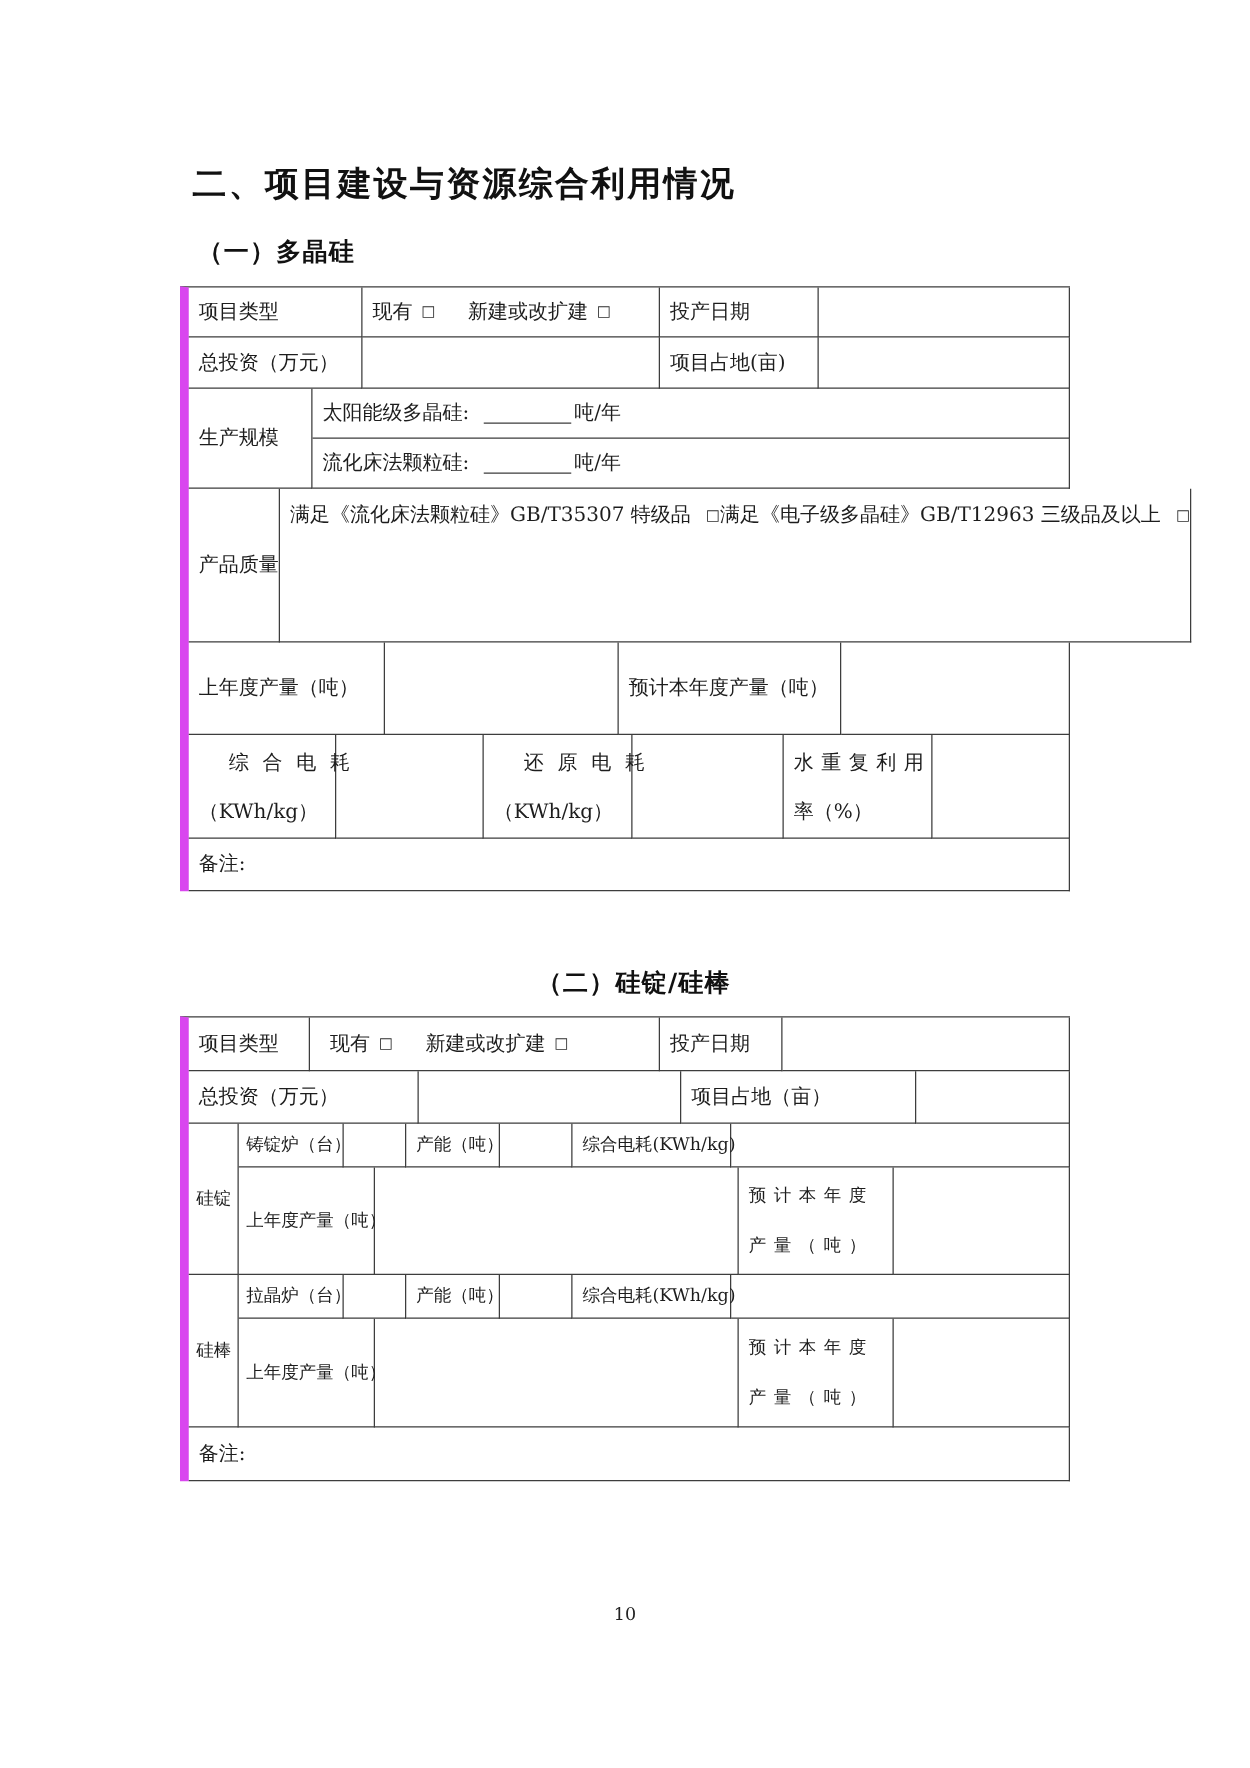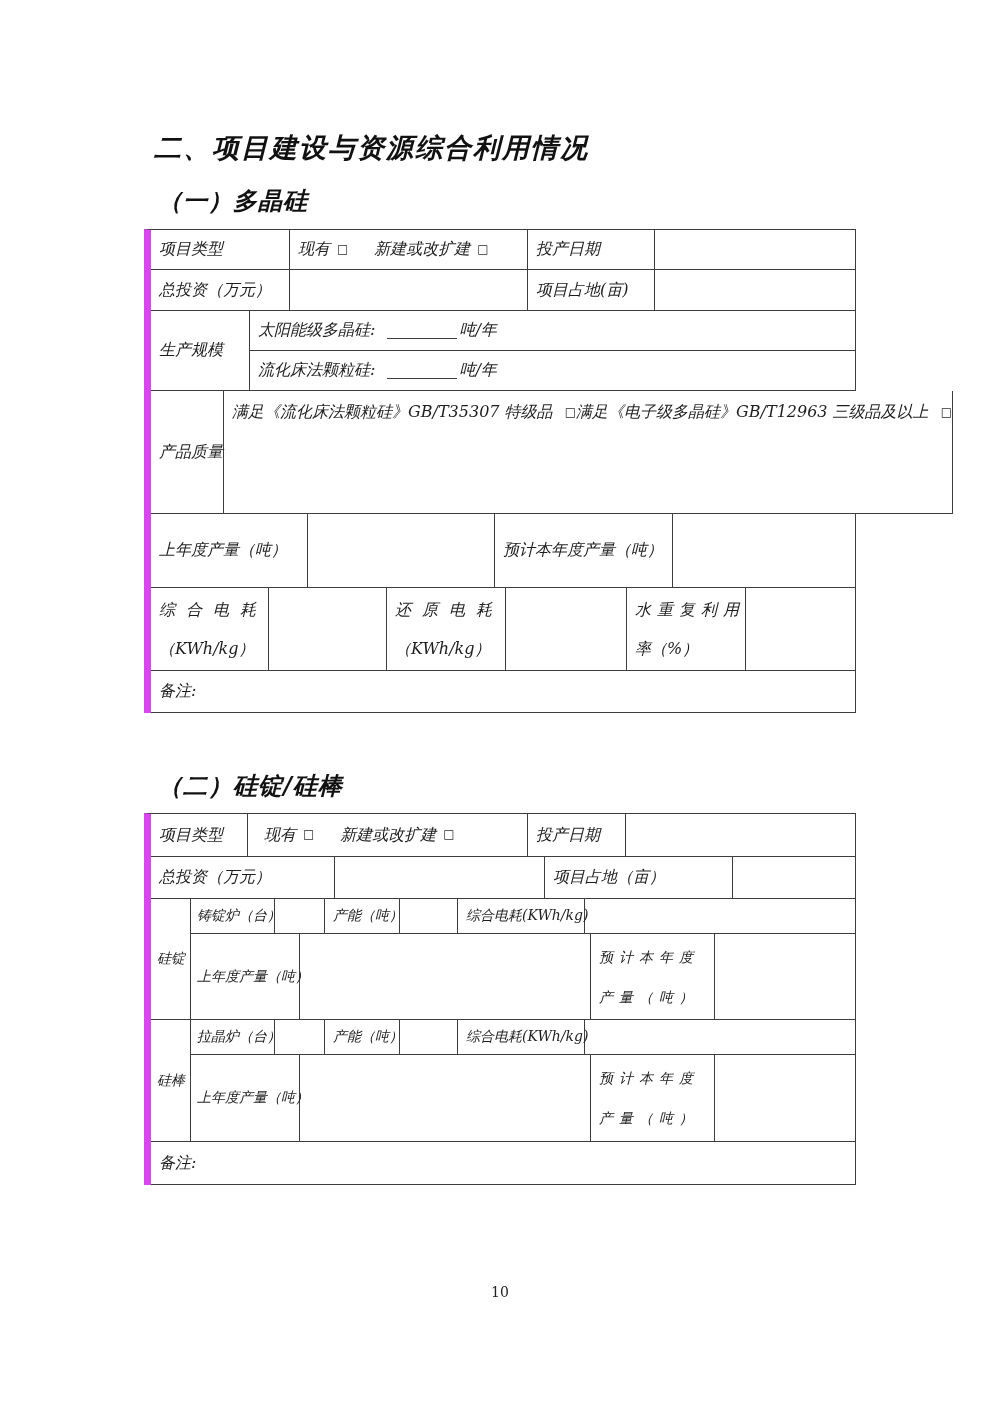--- a/index.html
+++ b/index.html
@@ -6,39 +6,39 @@
   html, body { background: #ffffff; }
   .page {
     position: relative;
     width: 1000px;
     height: 1414px;
     background: #ffffff;
     font-family: "DejaVu Serif", "Liberation Serif", serif;
     color: #1d1d1d;
     overflow: hidden;
   }
-  .content { position: absolute; left: 144px; top: 132px; width: 712px; font-style: italic; }
+  .content { position: absolute; left: 144px; top: 132px; width: 712px; }
   .h1 {
     font-family: "DejaVu Sans", "Liberation Sans", sans-serif;
     font-weight: bold;
     font-size: 27px;
     line-height: 32px;
     letter-spacing: 2px;
     margin-left: 10px;
     color: #111;
   }
   .h2 {
     font-weight: bold;
-    font-size: 24px;
+    font-size: 20px;
     line-height: 30px;
     letter-spacing: 1px;
     margin: 22px 0 13px 14px;
     color: #111;
   }
-  .h2.second { margin-top: 58px; margin-bottom: 12px; }
+  .h2.second { margin-top: 58px; margin-bottom: 12px; text-align: center; }
 
   .tbl {
     width: 712px;
     border-left: 7px solid #d946ef;
     border-top: 1px solid #3d3d3d;
     font-size: 16px;
   }
   .row { display: flex; }
   .cell {
     border-right: 1px solid #3d3d3d;
@@ -46,21 +46,21 @@
     display: flex;
     align-items: center;
     padding-left: 8px;
     white-space: nowrap;
   }
   .grow { flex: 1; }
   .col { flex: 1; display: flex; flex-direction: column; }
   .ml { flex-direction: column; justify-content: center; align-items: flex-start; }
   .ml div { line-height: 39px; }
   .ml2 div { line-height: 40px; text-align: right; }
-  .lsl { letter-spacing: 11px; }
+  .lsl { letter-spacing: 11px; margin-left: 24px; }
   .lss { letter-spacing: 6px; }
   .cb { font-size: 12px; margin-left: 7px; position: relative; top: -1px; color: #2c2c2c; }
   .sp { display: inline-block; width: 26px; }
   .blank {
     display: inline-block;
     width: 70px;
     height: 1.05em;
     border-bottom: 1px solid #3d3d3d;
     margin-left: 12px;
     margin-right: 2px;

